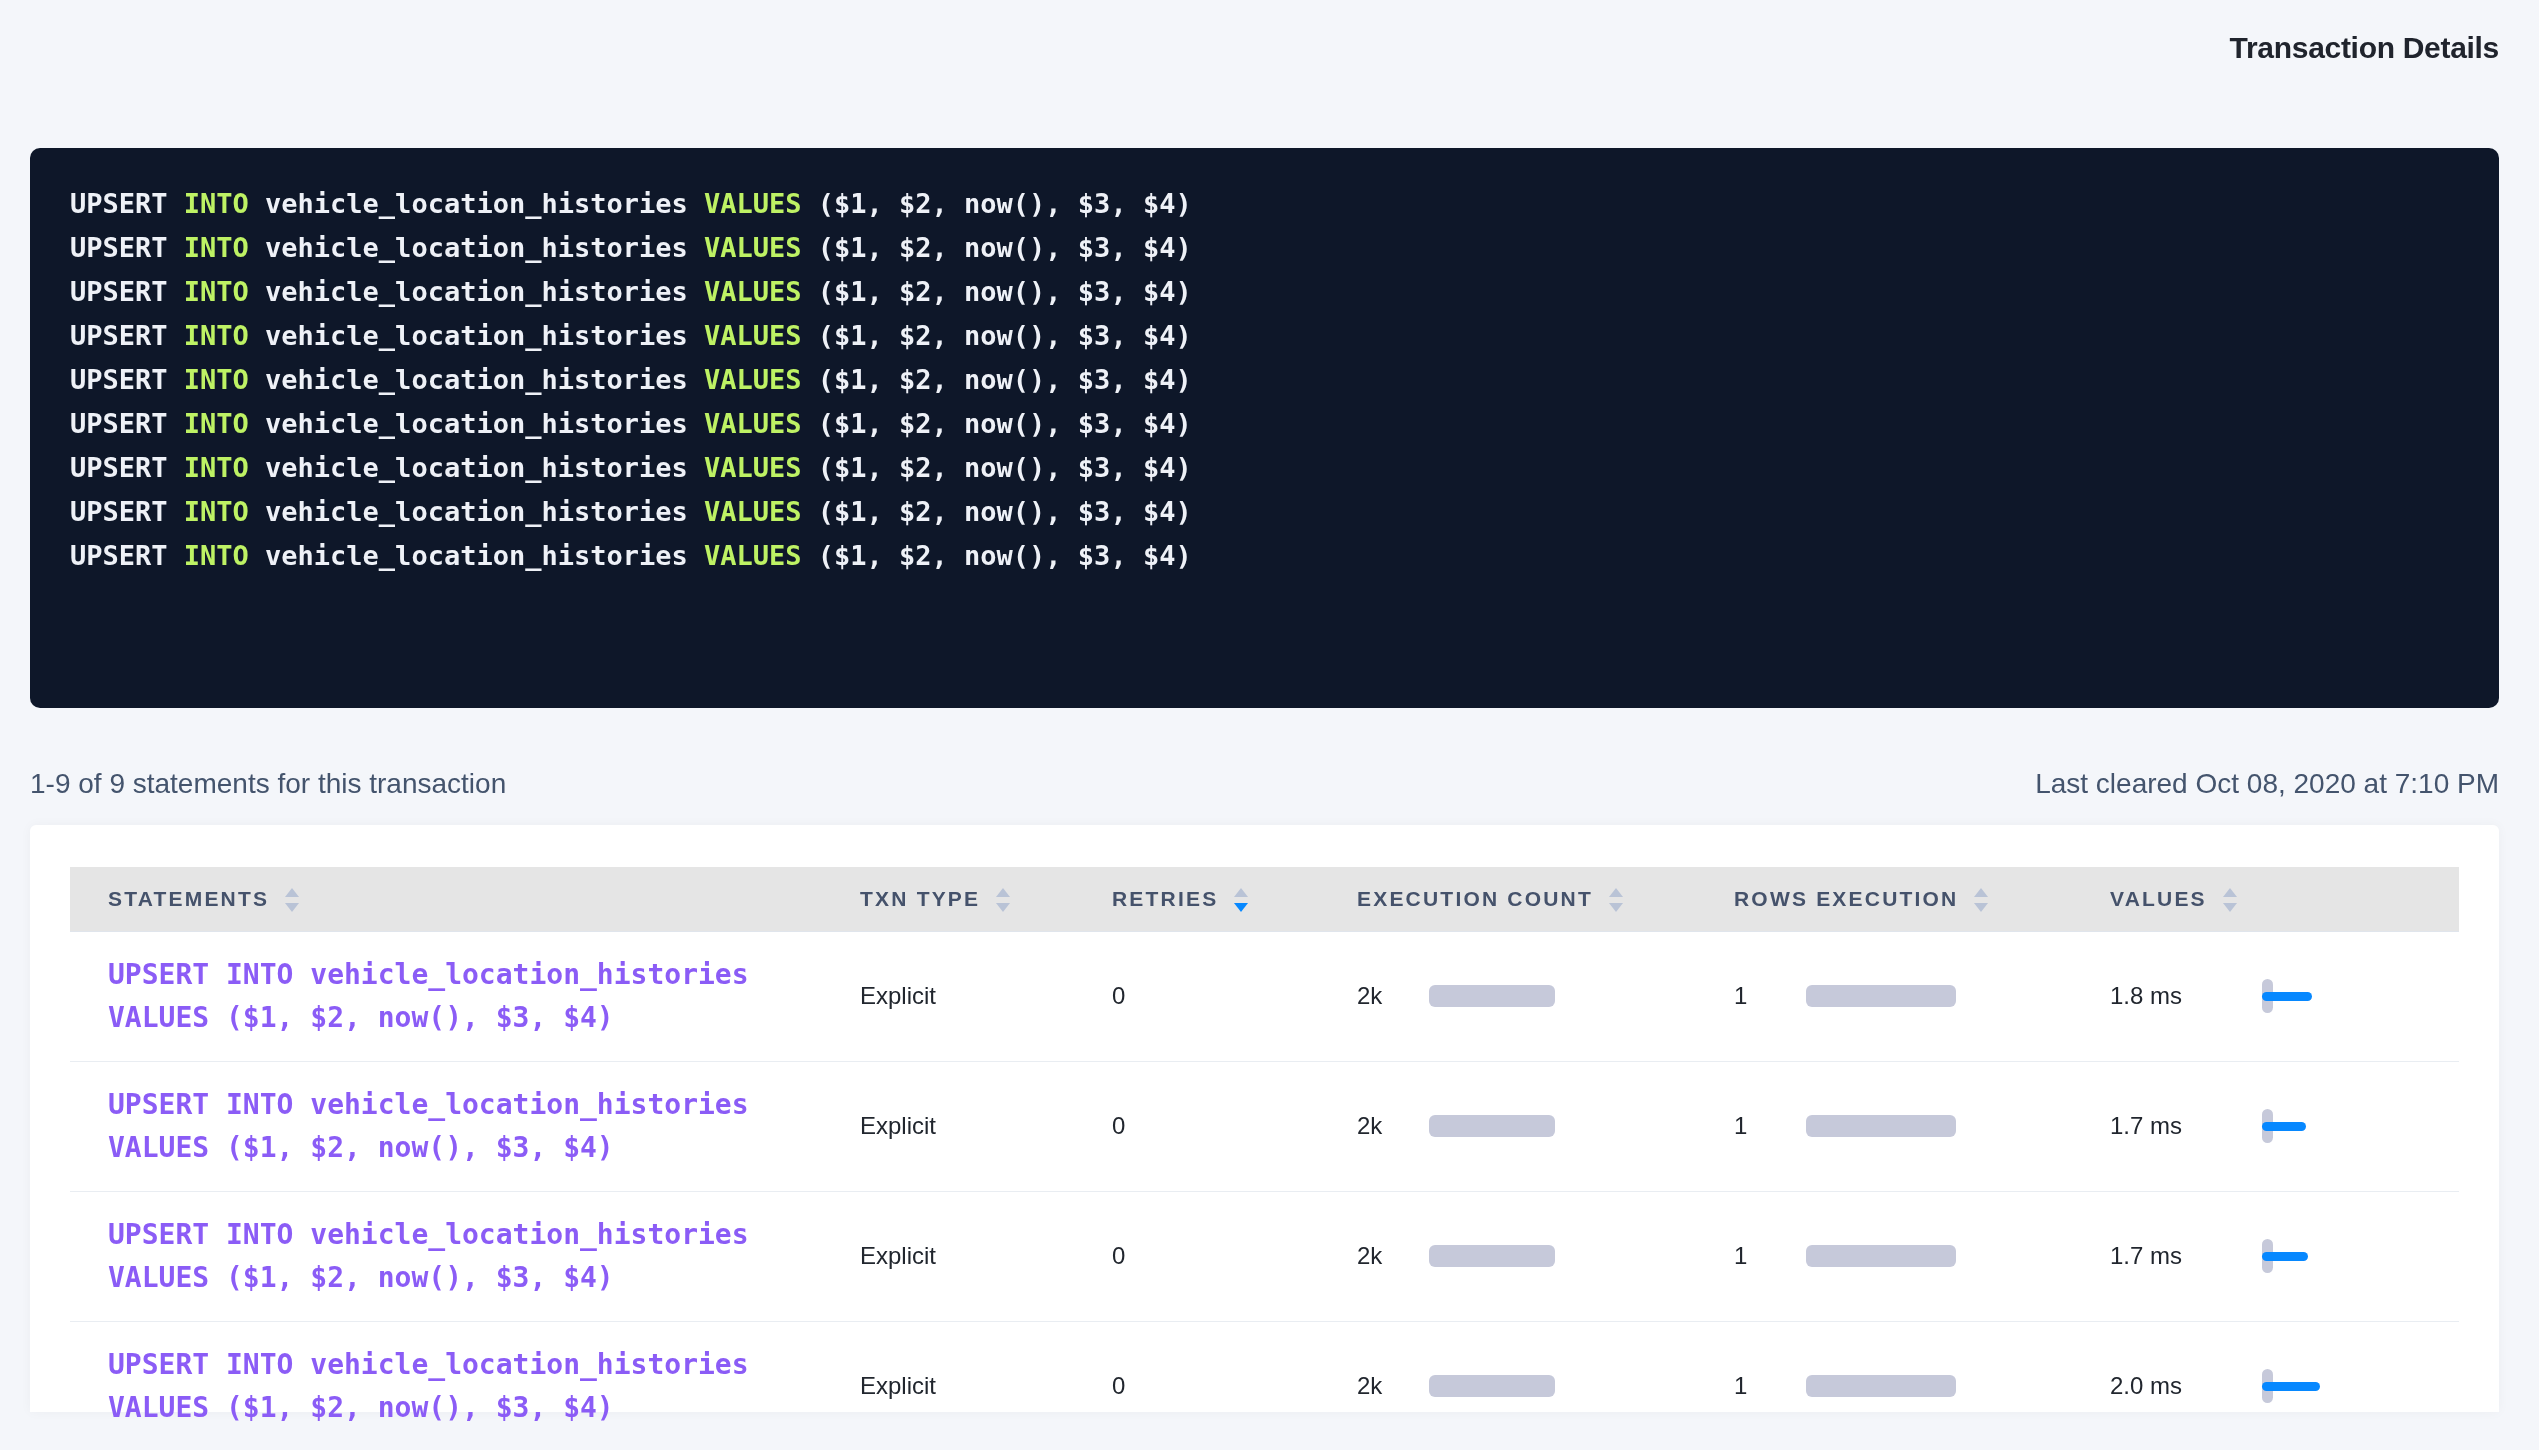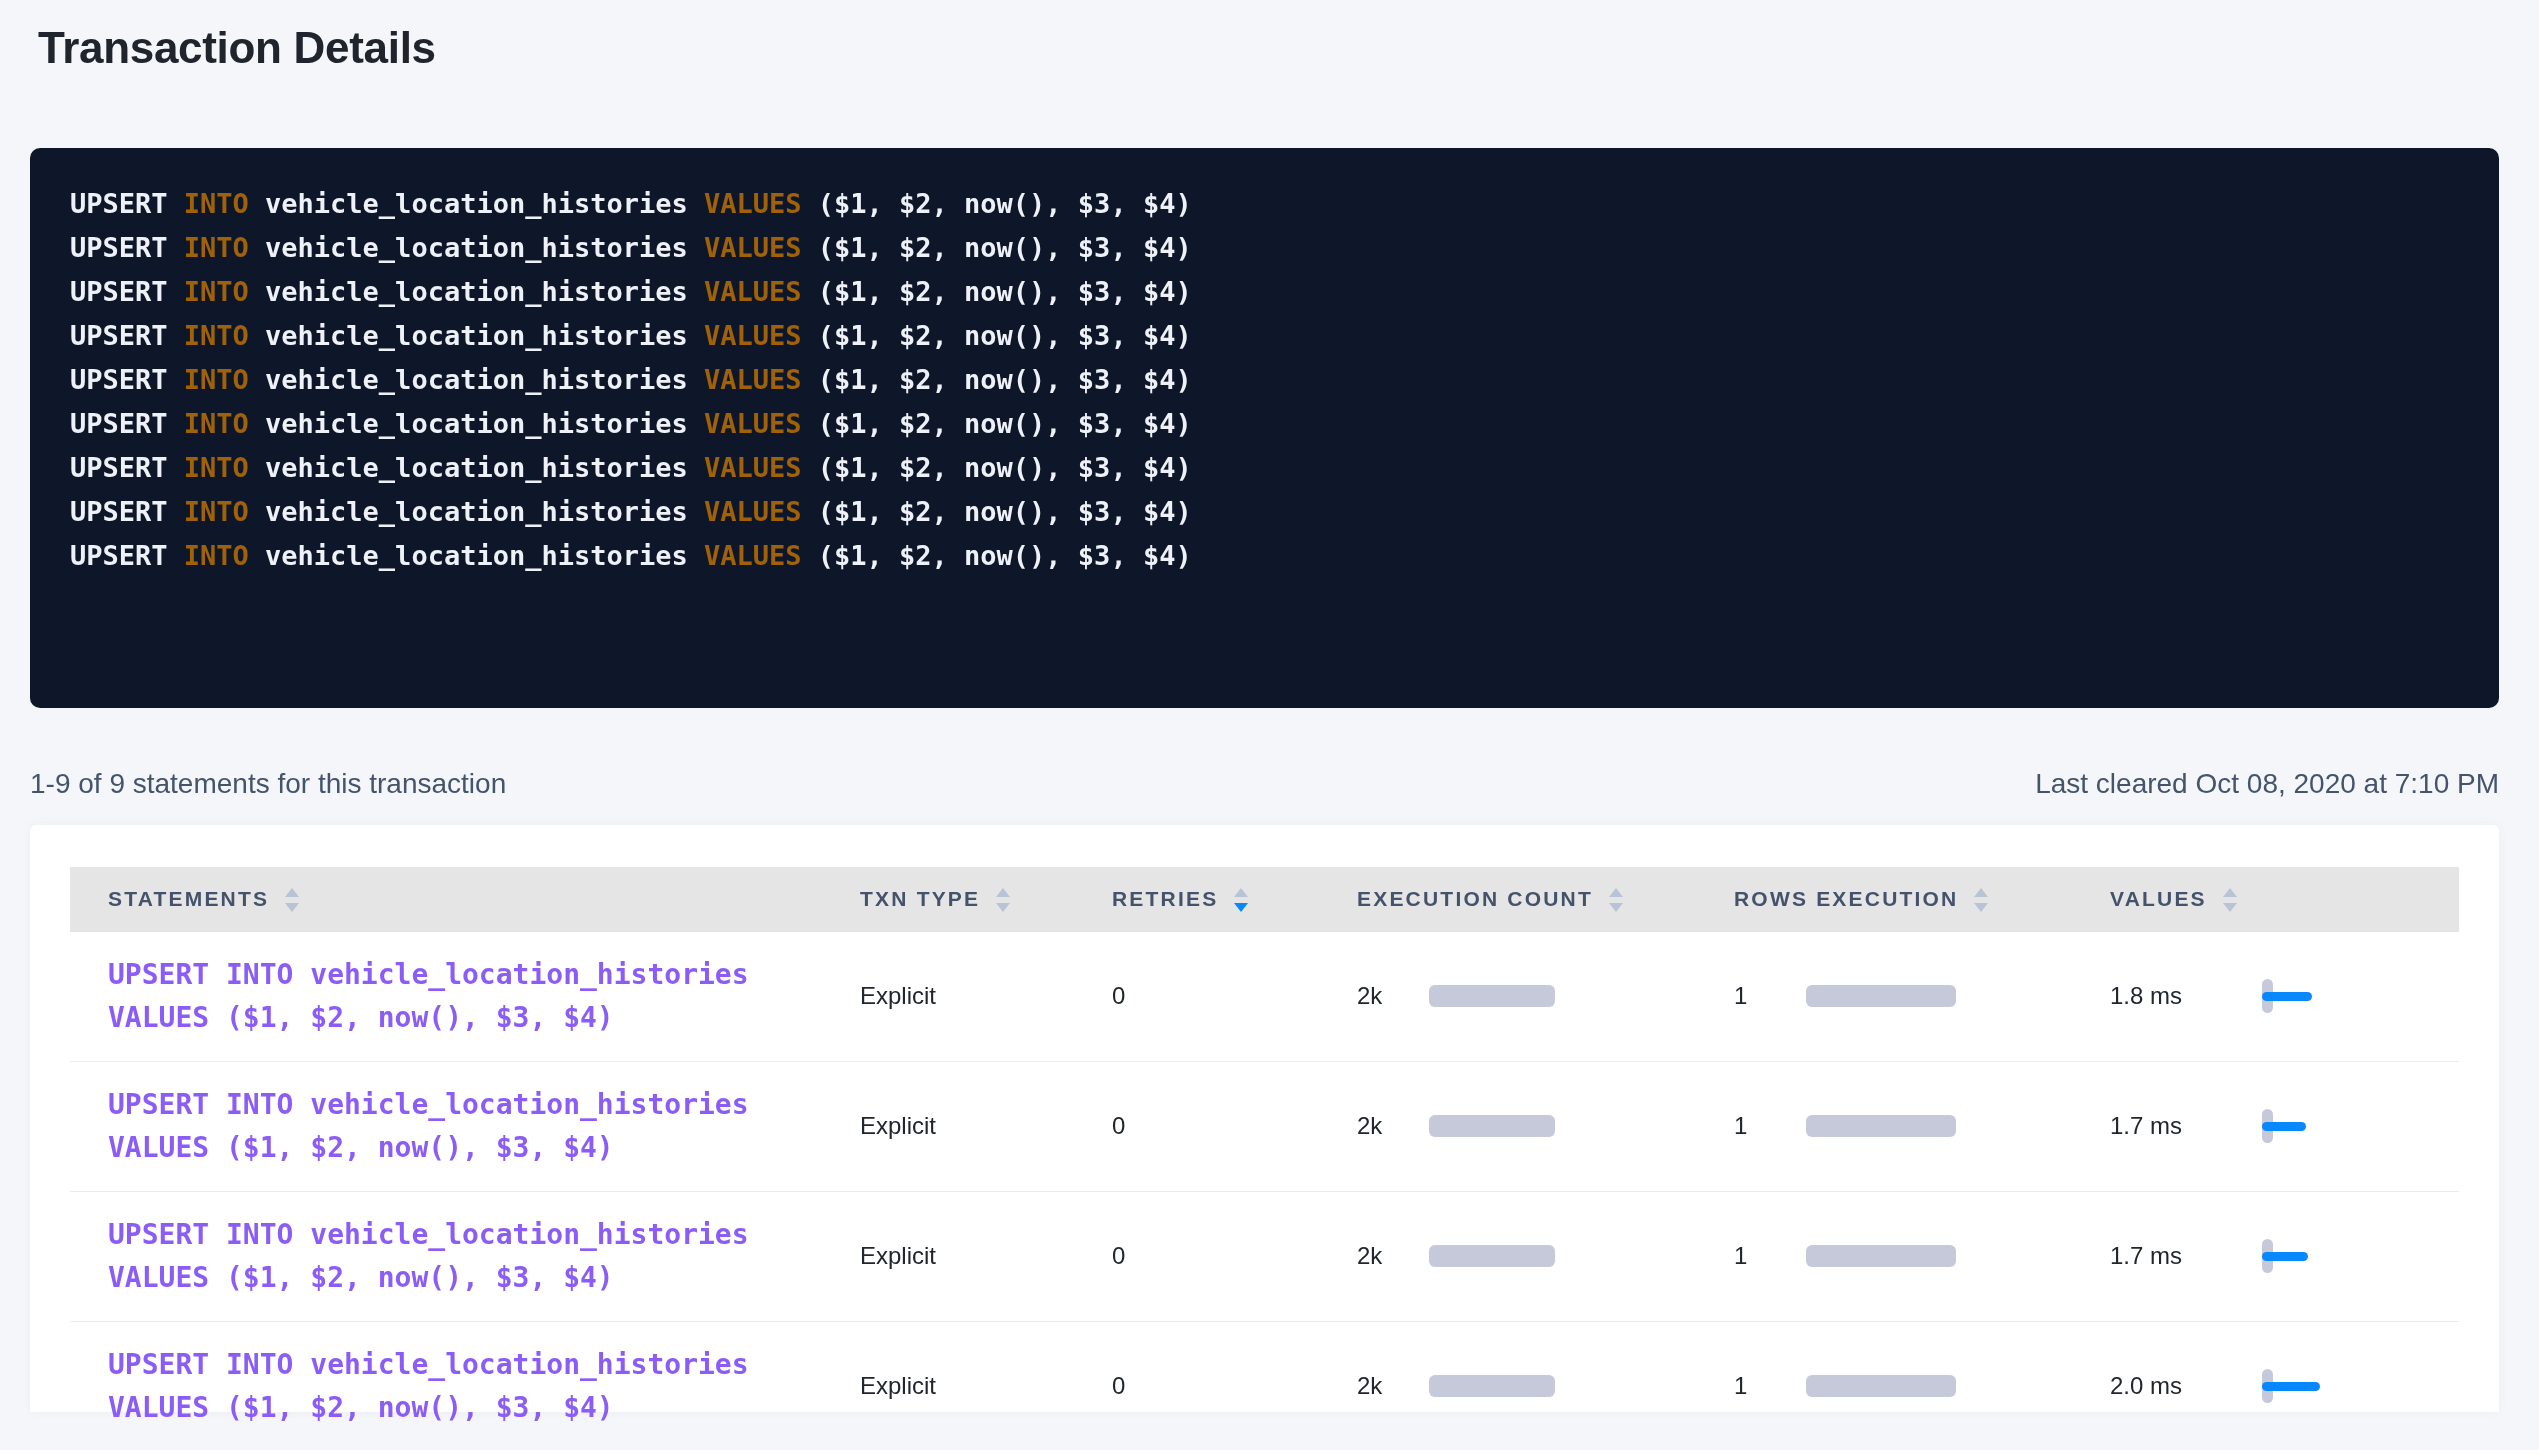--- a/index.html
+++ b/index.html
@@ -9,44 +9,45 @@
     background: #f4f6fa;
     font-family: "Liberation Sans", sans-serif;
     overflow: hidden;
     position: relative;
   }
   .page { padding: 14px 40px 0 30px; }
 
   
   .page-title {
     margin: 8px 0 0 8px;
-    font-size: 44px; line-height: 52px;
+    font-size: 30px; line-height: 52px;
     font-weight: 600;
     color: #20242d;
     letter-spacing: -0.3px;
+    text-align: right;
   }
 
   
   .code-card {
     margin-top: 74px;
     height: 560px;
     background: #0e1729;
     border-radius: 10px;
     padding: 34px 40px;
     overflow: hidden;
   }
   .code-line {
     font-family: "DejaVu Sans Mono", "Liberation Mono", monospace;
     font-weight: 700;
     font-size: 27px;
     line-height: 44px;
     color: #eef1f7;
     white-space: pre;
   }
-  .code-line .kw { color: #a16207; }
+  .code-line .kw { color: #bef264; }
 
   
   .status-bar {
     margin-top: 60px;
     display: flex;
     justify-content: space-between;
     align-items: center;
     font-size: 28px;
     color: #44546d;
   }

